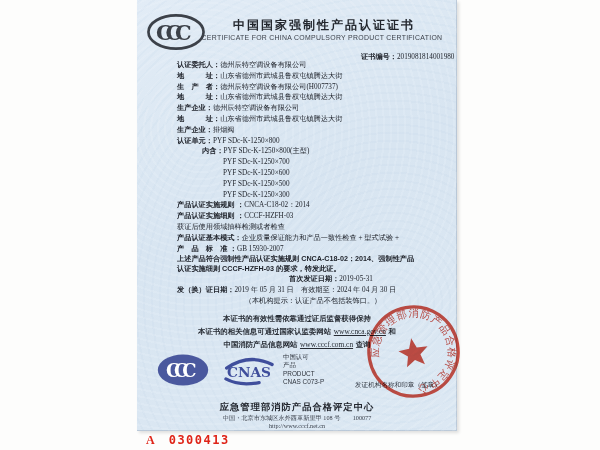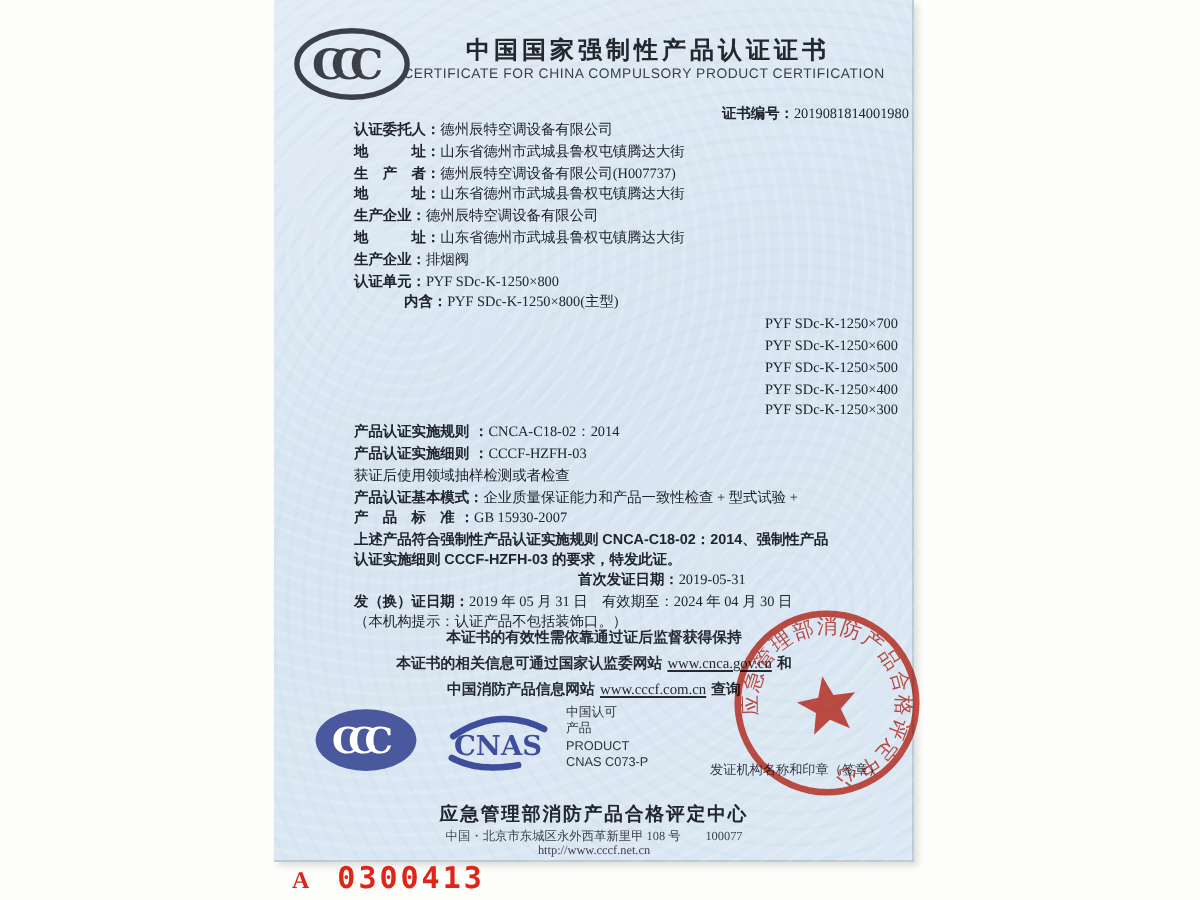--- a/index.html
+++ b/index.html
@@ -34,24 +34,24 @@
   .certno{
     position:absolute;left:186px;top:52px;font-size:7.2px;white-space:nowrap;
   }
   .certno .lbl{font-family:"DejaVu Sans",sans-serif;font-weight:bold;padding-left:38px;}
   .body{
     position:absolute;left:40px;top:60px;width:272px;font-size:7.2px;
   }
   .row{line-height:9.8px;white-space:nowrap;}
   .row .lbl{font-family:"DejaVu Sans",sans-serif;font-weight:bold;}
   .row.indent1{padding-left:25px;}
-  .row.indent2{padding-left:46px;text-align:right;}
+  .row.indent2{padding-left:46px;}
   .row.c1{padding-left:112px;}
   .row.c1 .lbl,.row.strong{font-family:Liberation Sans, sans-serif;font-weight:bold;}
-  .row.center{white-space:normal;}
+  .row.center{text-align:center;white-space:normal;}
   .notice{
     position:absolute;left:10px;top:312px;width:300px;text-align:center;
     font-size:7.4px;line-height:13px;font-family:"DejaVu Sans",sans-serif;font-weight:bold;color:#262b33;
   }
   .notice .u{text-decoration:underline;font-weight:normal;font-family:"Liberation Serif",serif;}
   .logos{position:absolute;left:0;top:348px;width:320px;height:52px;}
   .ccc-blue{position:absolute;left:20px;top:4px;width:52px;height:36px;}
   .cnas{position:absolute;left:86px;top:6px;width:52px;height:34px;}
   .cnas-cap{
     position:absolute;left:146px;top:5px;width:70px;
@@ -74,21 +74,21 @@
     font-size:6.2px;color:#3c424d;white-space:nowrap;
   }
   .url{
     position:absolute;left:0;top:422px;width:320px;text-align:center;
     font-size:6.2px;color:#3c424d;
   }
   .serial{
     position:absolute;left:146px;top:430px;white-space:nowrap;color:#df2418;
   }
   .serial .pfx{font-family:"Liberation Serif",serif;font-weight:bold;font-size:12px;margin-right:14px;}
-  .serial .num{font-family:"DejaVu Sans Mono","Liberation Mono",monospace;font-weight:bold;font-size:15px;letter-spacing:1.5px;margin-top:20px;}
+  .serial .num{font-family:"DejaVu Sans Mono","Liberation Mono",monospace;font-weight:bold;font-size:12px;letter-spacing:1.5px;margin-top:20px;}
 </style>
 </head>
 <body>
 
 <div class="paper">
 
   <svg class="ccc-top" viewBox="0 0 64 40">
     <ellipse cx="32" cy="20" rx="29" ry="17.5" fill="none" stroke="#3c4149" stroke-width="2.8"></ellipse>
     <g fill="#3c4149" font-family="'DejaVu Serif',serif" font-weight="bold" font-size="22">
       <text x="11" y="28">C</text>
@@ -121,21 +121,20 @@
       <div class="row"><span class="lbl">认证单元：</span><span class="val">PYF SDc-K-1250×800</span></div>
 
       <div class="row indent1"><span class="lbl">内含：</span><span class="val">PYF SDc-K-1250×800(主型)</span></div>
 
       <div class="row indent2"><span class="lbl"></span><span class="val">PYF SDc-K-1250×700</span></div>
 
       <div class="row indent2"><span class="lbl"></span><span class="val">PYF SDc-K-1250×600</span></div>
 
       <div class="row indent2"><span class="lbl"></span><span class="val">PYF SDc-K-1250×500</span></div>
 
-      <div class="row indent2"><span class="lbl"></span><span class="val">PYF SDc-K-1250×400</span></div>
 
       <div class="row indent2"><span class="lbl"></span><span class="val">PYF SDc-K-1250×300</span></div>
 
       <div class="row"><span class="lbl">产品认证实施规则 ：</span><span class="val">CNCA-C18-02：2014</span></div>
 
       <div class="row"><span class="lbl">产品认证实施细则 ：</span><span class="val">CCCF-HZFH-03</span></div>
 
       <div class="row"><span class="lbl"></span><span class="val">获证后使用领域抽样检测或者检查</span></div>
 
       <div class="row"><span class="lbl">产品认证基本模式：</span><span class="val">企业质量保证能力和产品一致性检查 + 型式试验 +</span></div>

